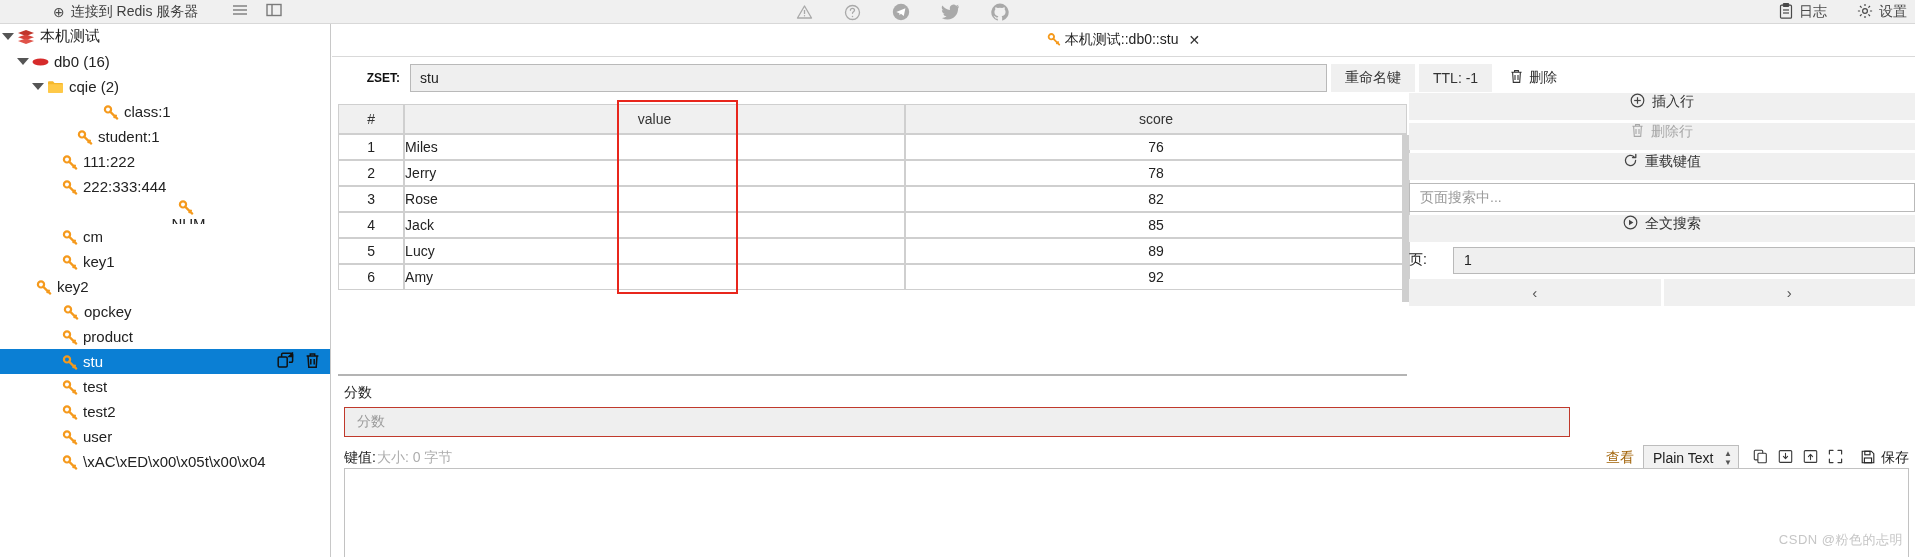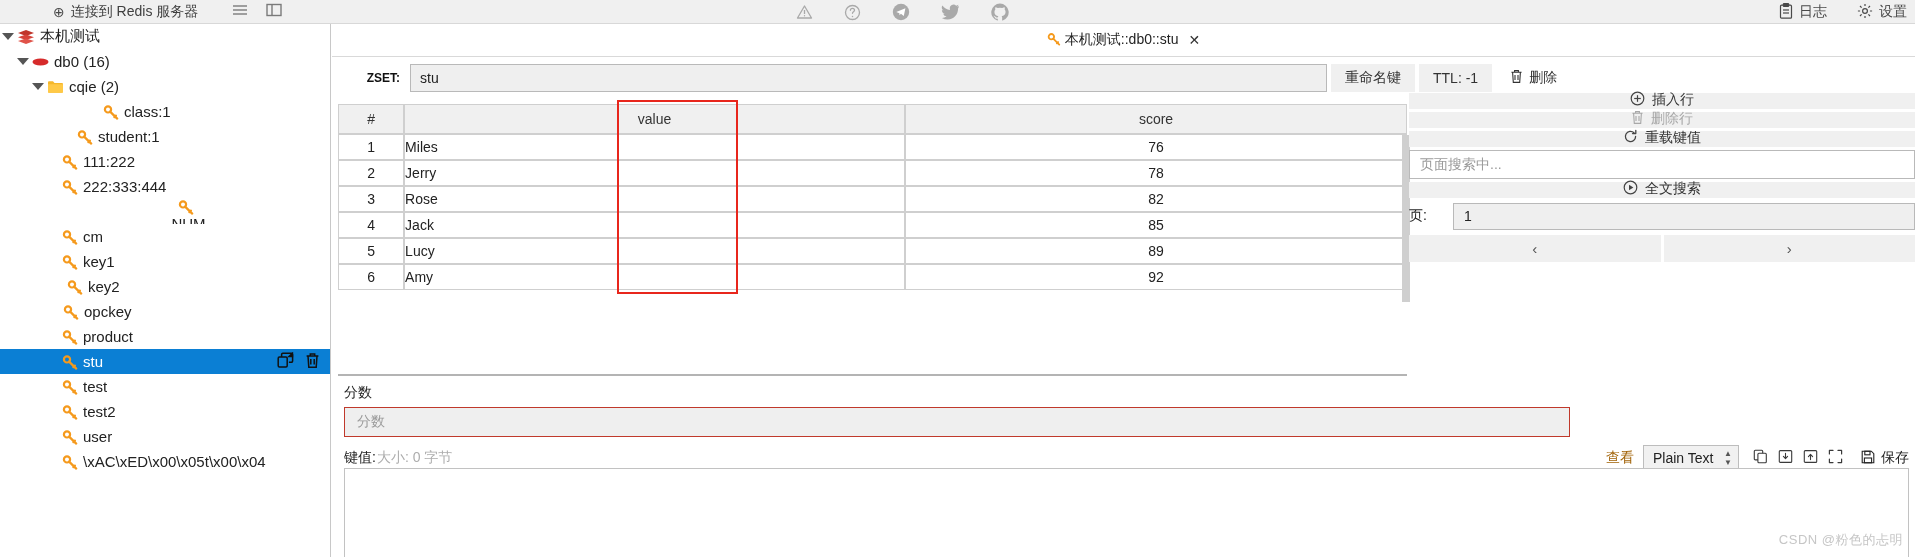--- a/index.html
+++ b/index.html
@@ -137,22 +137,22 @@
   .gridscroll {
     position: absolute; top: 111px; left: 1070px; width: 8px; height: 167px;
     background: #cfcfcf;
   }
 
   
   .rpanel {
     position: absolute; top: 69px; left: 1077px; width: 506px; height: 280px;
   }
   .rbtn {
-    height: 16px; background: #f0f0f0; margin-bottom: 3px;
-    display: flex; align-items: flex-end; justify-content: center; gap: 7px;
+    height: 27px; background: #f0f0f0; margin-bottom: 3px;
+    display: flex; align-items: flex-start; justify-content: center; gap: 7px;
     font-size: 14px; color: #333;
   }
   .rbtn.disabled { color: #a8a8a8; }
   .rsearch {
     height: 29px; background: #fff; border: 1px solid #b9b9b9;
     margin-bottom: 3px; display: flex; align-items: center;
     padding-left: 10px; font-size: 14px; color: #9a9a9a;
   }
   .rfield {
     display: flex; align-items: center; height: 30px; margin-bottom: 2px;
@@ -401,21 +401,21 @@
           <span class="arrow-sp"></span>
           <span class="ico">
             <svg width="16" height="16" viewBox="0 0 16 16">
               <circle cx="5" cy="5.4" r="3.1" fill="none" stroke="#f59a1d" stroke-width="2.2"></circle>
               <path d="M7.1 7.6 L14.2 14.6" stroke="#f59a1d" stroke-width="2.2" stroke-linecap="round"></path>
               <path d="M11.4 13.2 L12.9 11.6" stroke="#f59a1d" stroke-width="2.2" stroke-linecap="round"></path>
             </svg>
           </span>
           <span class="lbl">key1</span>
         </div>
-        <div class="tree-row" style="padding-left: 52px;">
+        <div class="tree-row" style="padding-left: 21px;">
           <span class="arrow-sp"></span>
           <span class="ico">
             <svg width="16" height="16" viewBox="0 0 16 16">
               <circle cx="5" cy="5.4" r="3.1" fill="none" stroke="#f59a1d" stroke-width="2.2"></circle>
               <path d="M7.1 7.6 L14.2 14.6" stroke="#f59a1d" stroke-width="2.2" stroke-linecap="round"></path>
               <path d="M11.4 13.2 L12.9 11.6" stroke="#f59a1d" stroke-width="2.2" stroke-linecap="round"></path>
             </svg>
           </span>
           <span class="lbl">key2</span>
         </div>

